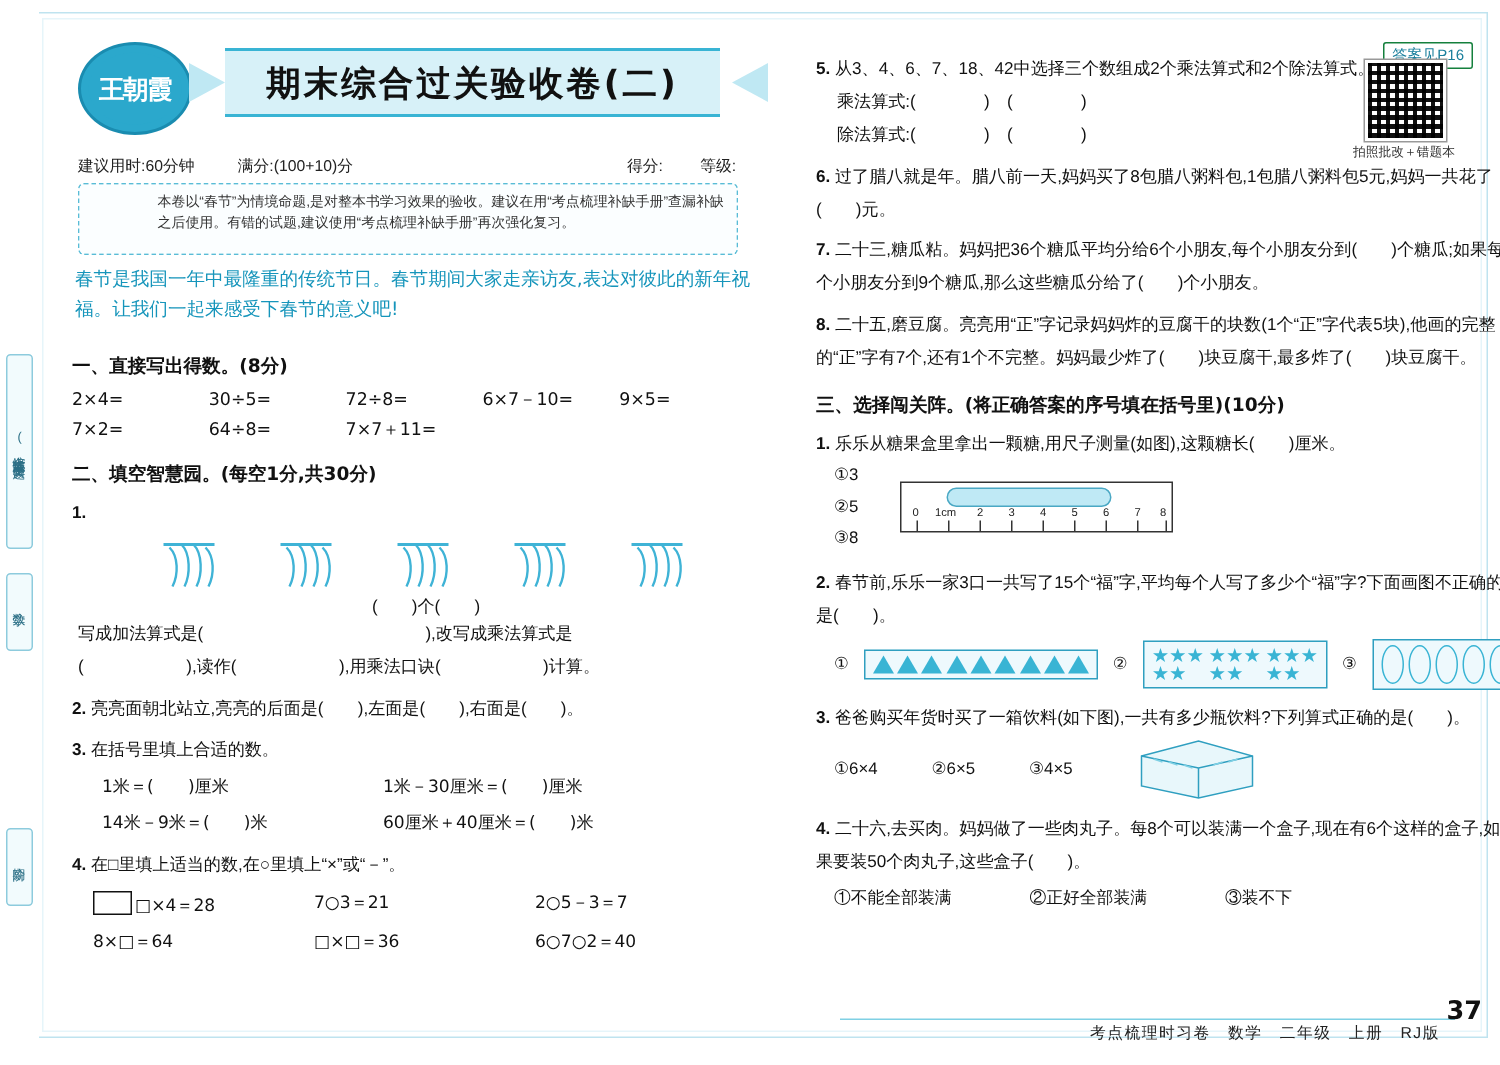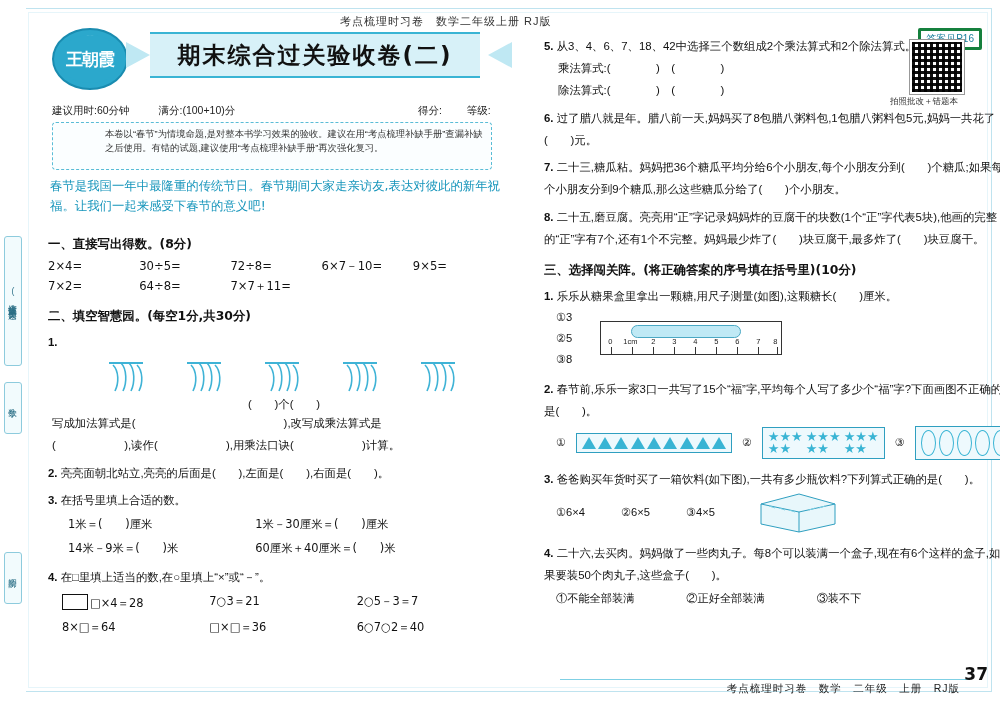--- a/index.html
+++ b/index.html
@@ -45,21 +45,21 @@
     font-size:8.5px; color:#2b6f86; letter-spacing:1px;
     display:flex; align-items:center; justify-content:center;
   }
   
   .top-line{
     position:absolute; left:340px; top:14px; font-size:11px; color:#333;
     letter-spacing:1px;
   }
   .answer-tag{
     position:absolute; right:18px; top:28px;
-    border:3px solid #15803d; color:#1a7f9c; font-size:10px;
+    border:1px solid #15803d; color:#1a7f9c; font-size:10px;
     padding:1px 5px; border-radius:2px; background:#fff;
   }
   .logo{
     position:absolute; left:52px; top:28px; width:76px; height:62px;
     border-radius:50%;
     background:radial-gradient(circle at 50% 42%, #ffffff 0 38%, #2ba8cc 39% 100%);
     border:2px solid #1a8cb0;
     display:flex; align-items:center; justify-content:center;
     color:#fff;
   }
@@ -85,21 +85,21 @@
   }
   .qr{
     position:absolute; right:36px; top:40px; width:54px; height:54px;
     background:
       repeating-linear-gradient(90deg,#111 0 3px,#fff 3px 6px),
       repeating-linear-gradient(0deg,#111 0 3px,#fff 3px 6px);
     background-blend-mode:multiply;
     border:2px solid #fff; outline:1px solid #999;
   }
   .qr-cap{
-    position:absolute; right:18px; top:96px; width:92px; text-align:left;
+    position:absolute; right:18px; top:96px; width:92px; text-align:center;
     font-size:8.5px; color:#333;
   }
   .meta-line{
     position:absolute; left:52px; top:104px; font-size:10.5px; color:#222;
   }
   .meta-line span{ margin-right:26px; }
   .meta-right{
     position:absolute; left:418px; top:104px; font-size:10.5px; color:#222;
   }
   .meta-right span{ margin-right:22px; }
@@ -187,21 +187,20 @@
   <div class="outer-frame"></div>
   <div class="inner-frame"></div>
 
   <div class="spine">
     <div class="spine-tab" style="top:214px;height:46px;">期日</div>
     <div class="spine-box" style="top:236px;height:130px;">(综合提炼两不要类题)</div>
     <div class="spine-box" style="top:382px;height:52px;">数学·</div>
     <div class="spine-box" style="top:552px;height:52px;">期阶·</div>
   </div>
 
-  <div class="top-line">考点梳理时习卷　数学二年级上册 RJ版</div>
   <div class="answer-tag">答案见P16</div>
 
   <div class="logo">
     <div class="logo-inner">王朝霞</div>
   </div>
 
   <div class="title-wing" style="left:126px;"></div>
   <div class="title-wing" style="right:488px; transform:scaleX(-1);"></div>
   <div class="title-bar">
     <div class="t">期末综合过关验收卷(二)</div>

